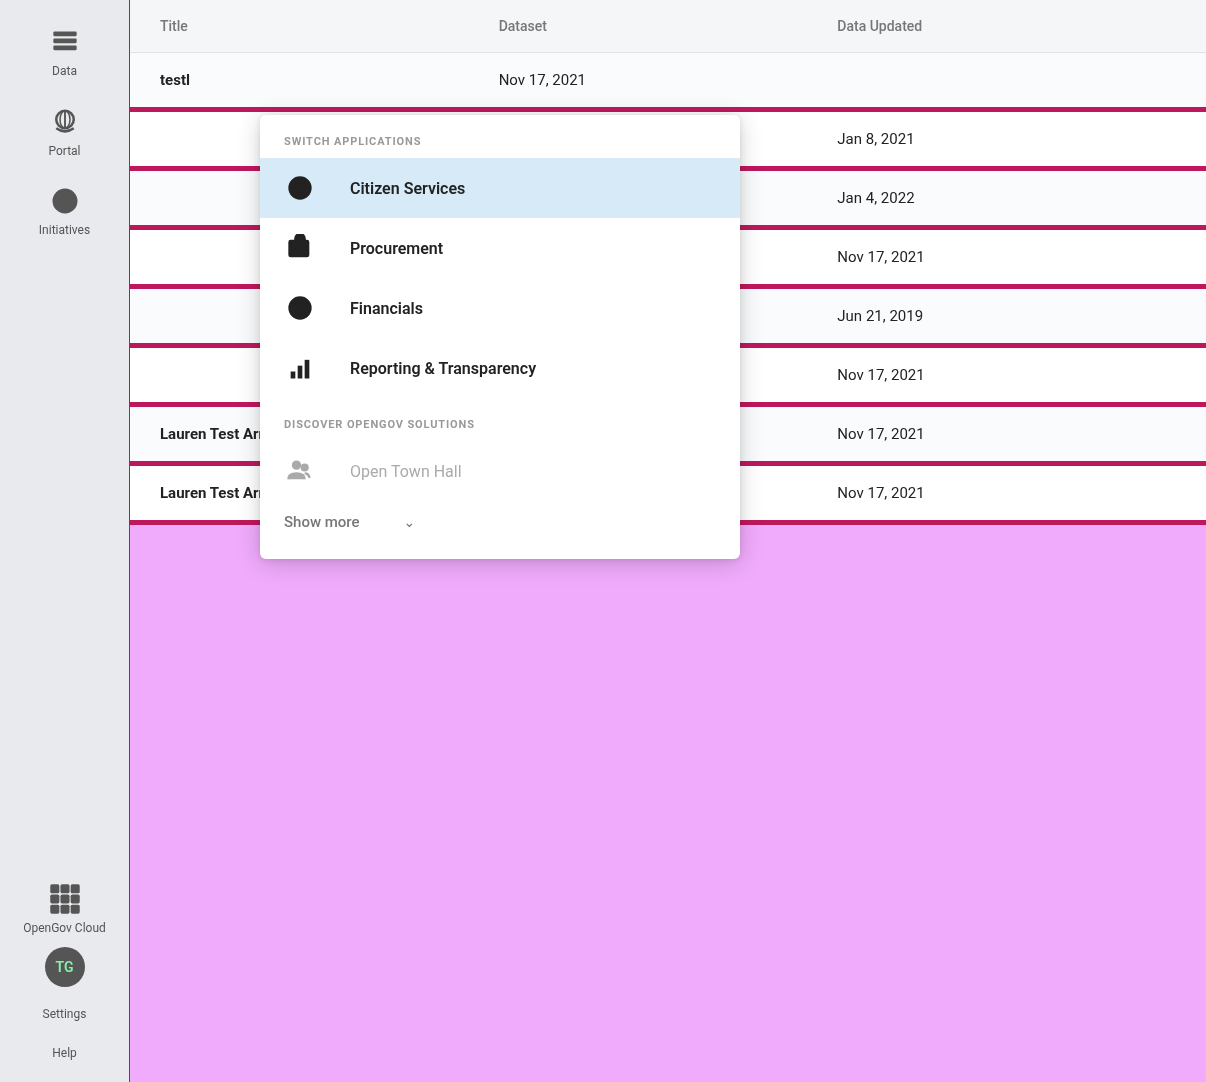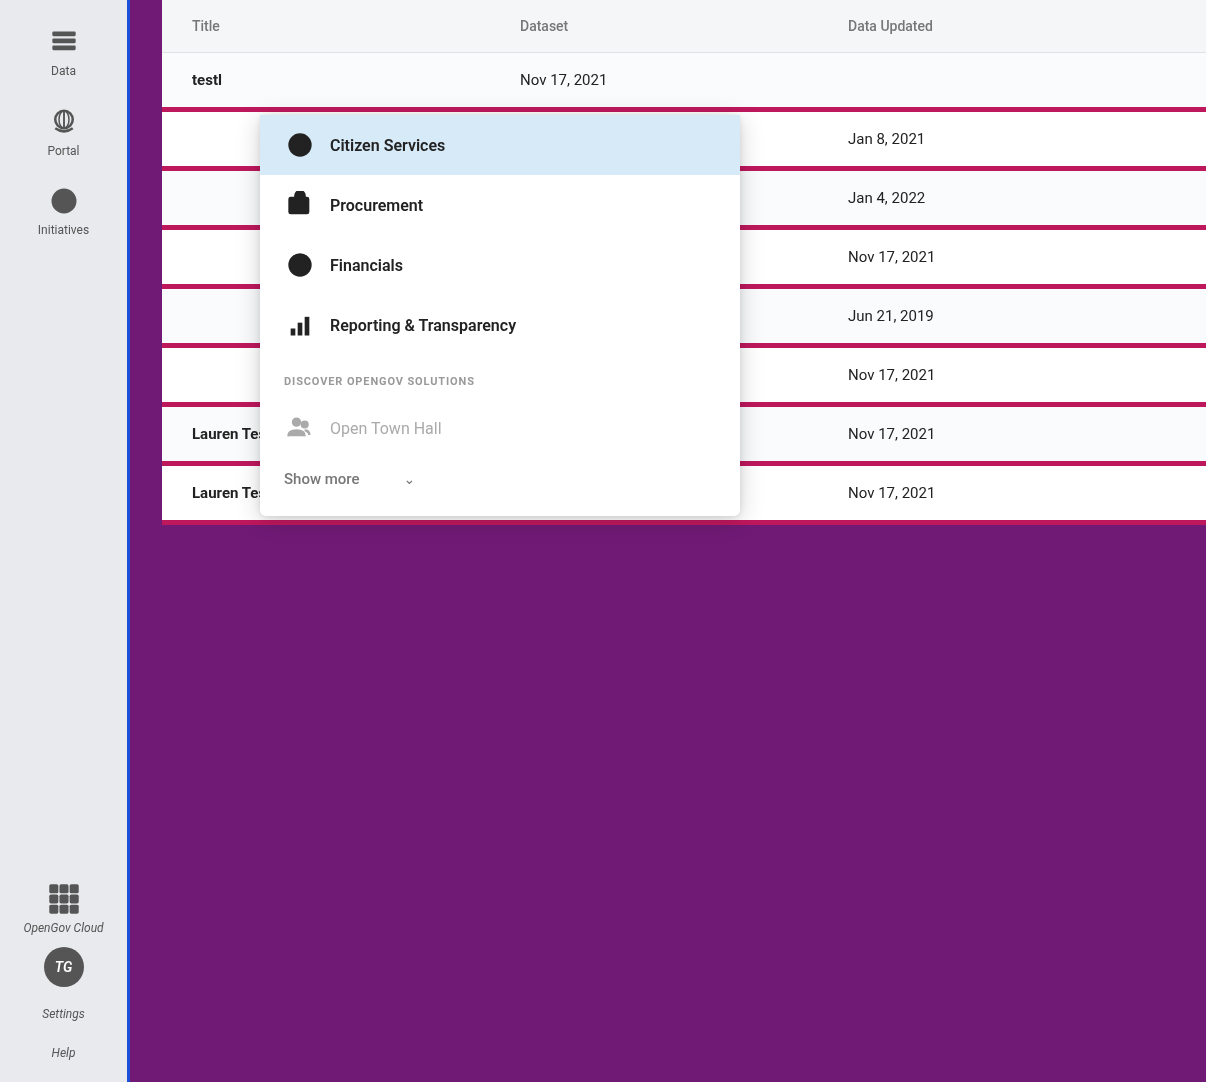--- a/index.html
+++ b/index.html
@@ -15,21 +15,21 @@
     
     .sidebar {
       width: 130px;
       min-width: 130px;
       background: #e8eaed;
       height: 1082px;
       display: flex;
       flex-direction: column;
       align-items: center;
       padding-top: 10px;
-      border-right: 3px solid #1d4ed8;
+      border-right: 1px solid #1d4ed8;
     }
 
     .sidebar-item {
       display: flex;
       flex-direction: column;
       align-items: center;
       justify-content: center;
       width: 100%;
       padding: 14px 8px 10px;
       cursor: pointer;
@@ -56,44 +56,42 @@
     .sidebar-spacer {
       flex: 1;
     }
 
     .sidebar-bottom {
       width: 100%;
       display: flex;
       flex-direction: column;
       align-items: center;
       padding-bottom: 10px;
-      font-style: italic;
     }
 
     .avatar {
       width: 40px;
       height: 40px;
       border-radius: 50%;
       background: #555;
-      color: #ffffff;
+      color: #86efac;
       display: flex;
       align-items: center;
       justify-content: center;
       font-size: 14px;
       font-weight: 600;
       margin-bottom: 6px;
     }
 
     
     .main {
       flex: 1;
-      background: #701a75;
+      background: #f0abfc;
       position: relative;
       overflow: hidden;
-      padding-left: 32px;
     }
 
     
     .table-header {
       display: grid;
       grid-template-columns: 1fr 1fr 1fr;
       padding: 18px 30px;
       background: #f5f6f8;
       border-bottom: 1px solid #e0e2e6;
     }
@@ -149,20 +147,21 @@
     }
 
     .dropdown-item {
       display: flex;
       align-items: center;
       padding: 14px 24px;
       cursor: pointer;
       font-size: 16px;
       color: #222;
       font-weight: 600;
+      gap: 20px;
     }
 
     .dropdown-item.active {
       background: #d6eaf8;
     }
 
     .dropdown-item.disabled {
       color: #aaa;
       font-weight: 400;
     }
@@ -316,20 +315,21 @@
     <div class="table-cell">Nov 17, 2021</div>
   </div>
   <div class="table-row">
     <div class="table-cell bold">Lauren Test Army</div>
     <div class="table-cell">CoA Mini</div>
     <div class="table-cell">Nov 17, 2021</div>
   </div>
 
   <div class="dropdown-overlay">
 
+    <div class="dropdown-section-label">Switch Applications</div>
 
     <div class="dropdown-item active">
       <div class="item-icon">
         <svg width="28" height="28" viewBox="0 0 24 24" fill="none" stroke="#222" stroke-width="2">
           <circle cx="12" cy="12" r="9"></circle>
           <circle cx="12" cy="12" r="4"></circle>
           <path d="M8.5 8.5 L6 6" stroke="#222" stroke-width="2"></path>
           <path d="M15.5 8.5 L18 6" stroke="#222" stroke-width="2"></path>
           <path d="M8.5 15.5 L6 18" stroke="#222" stroke-width="2"></path>
           <path d="M15.5 15.5 L18 18" stroke="#222" stroke-width="2"></path>

